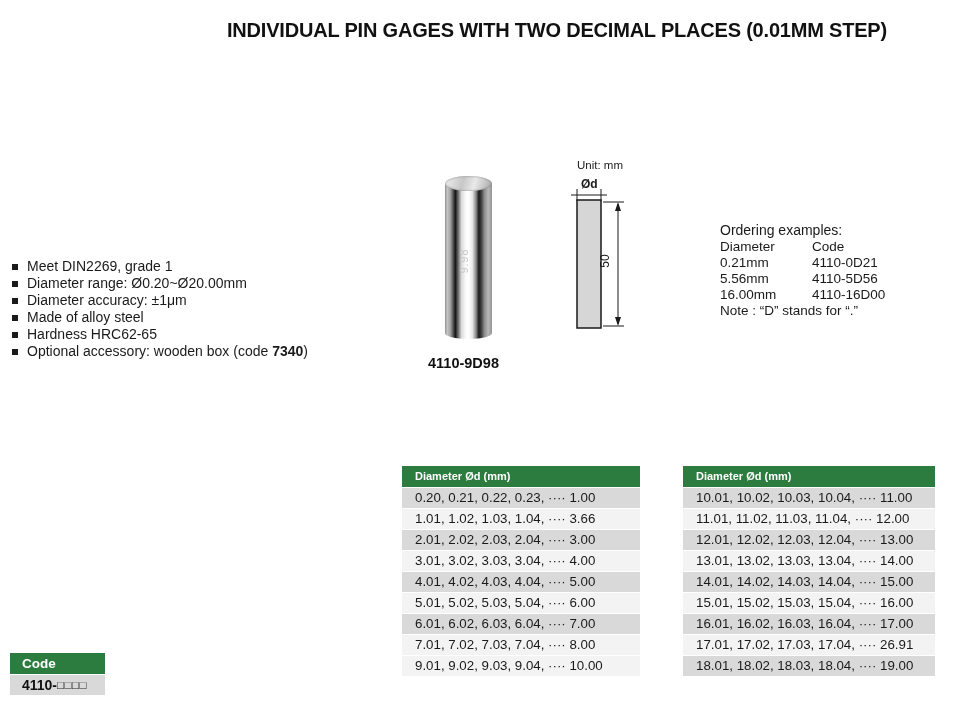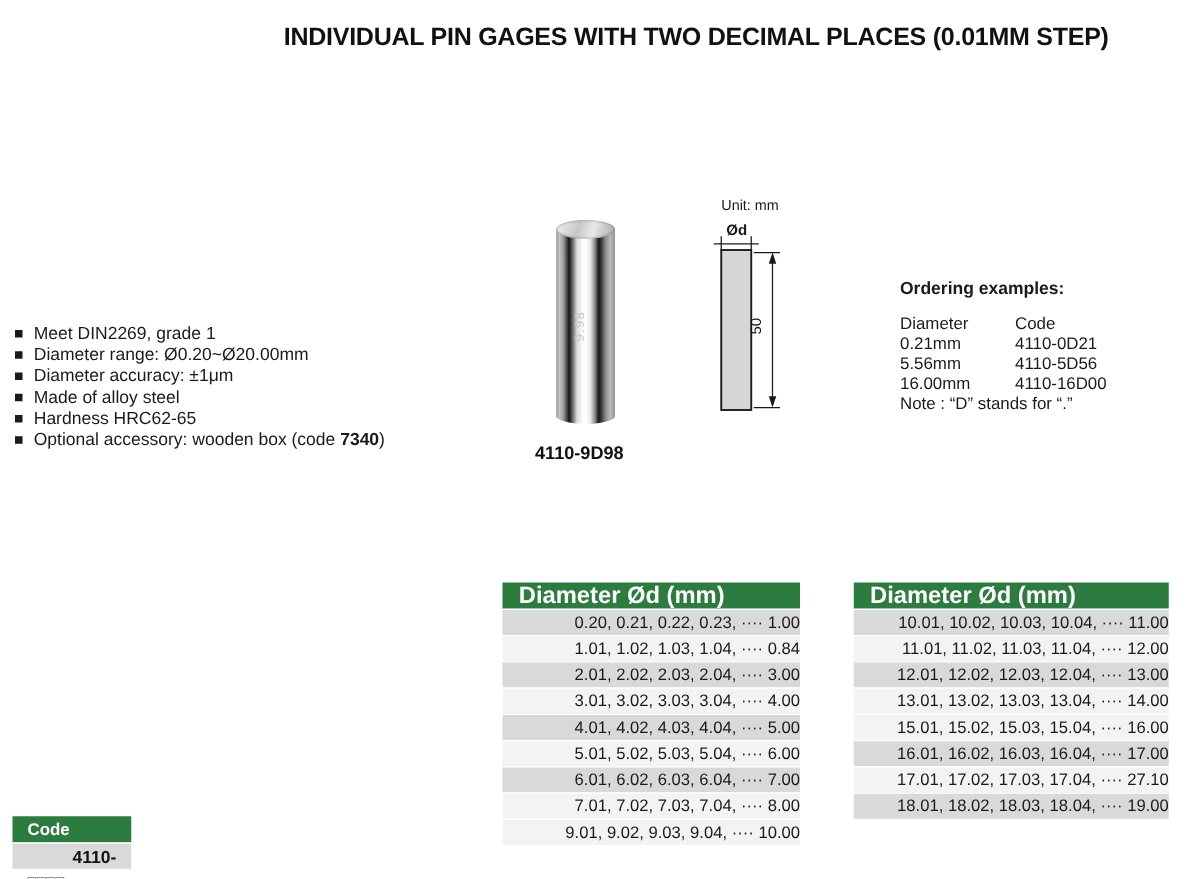--- a/index.html
+++ b/index.html
@@ -33,41 +33,41 @@
   .pin-label{position:absolute;left:428px;top:355px;font-size:14.5px;font-weight:bold;color:#111;}
   
   .drawing{position:absolute;left:565px;top:158px;width:90px;height:185px;}
   .drawing .unit{position:absolute;left:12px;top:1px;font-size:11.5px;color:#1a1a1a;white-space:nowrap;}
   .drawing .od{position:absolute;left:16px;top:19px;font-size:12px;font-weight:bold;color:#1a1a1a;}
   .drawing svg{position:absolute;left:0;top:0;}
   .drawing .len{position:absolute;left:33px;top:96px;font-size:12px;color:#1a1a1a;
     transform:rotate(-90deg);}
   
   .ordering{position:absolute;left:720px;top:222px;font-size:13.5px;line-height:16px;color:#1a1a1a;}
-  .ordering .head{font-weight:bold;font-size:14px;margin-bottom:13px;}
+  .ordering .head{font-weight:normal;font-size:14px;margin-bottom:1px;}
   .ord-row{display:flex;}
   .ord-row .c1{width:92px;flex-shrink:0;}
   .ordering .note{margin-top:0;}
   
   .dtable{position:absolute;top:466px;font-size:13.3px;}
   .dtable .th{height:21px;line-height:21px;background:#2c7c3f;color:#ffffff;
-    font-weight:bold;font-size:19px;padding-left:13px;box-sizing:border-box;}
+    font-weight:bold;font-size:11px;padding-left:13px;box-sizing:border-box;}
   .dtable .tr{height:21px;line-height:20px;padding-left:13px;color:#1a1a1a;
-    border-top:1px solid #ffffff;box-sizing:border-box;white-space:nowrap;text-align:right;}
+    border-top:1px solid #ffffff;box-sizing:border-box;white-space:nowrap;}
   .dtable .r-g{background:#d9d9d9;}
   .dtable .r-l{background:#f3f3f3;}
   .t-left{left:402px;width:238px;}
   .t-right{left:683px;width:252px;}
   
   .code-box{position:absolute;left:10px;top:653px;width:95px;}
   .code-box .ch{height:21px;line-height:21px;background:#2c7c3f;color:#ffffff;
     font-weight:bold;font-size:13.5px;padding-left:12px;box-sizing:border-box;}
   .code-box .cv{height:21px;line-height:20px;background:#d9d9d9;padding-left:12px;
     box-sizing:border-box;border-top:1px solid #ffffff;}
-  .code-box .cv b{font-size:14px;font-weight:bold;color:#111;margin-left:36px;}
+  .code-box .cv b{font-size:14px;font-weight:bold;color:#111;}
   .code-box .cv .boxes{font-size:11.5px;letter-spacing:0.5px;color:#222;position:relative;top:-1px;}
 </style>
 </head>
 <body>
 
 <div class="page">
 
   <h1 class="title">INDIVIDUAL PIN GAGES WITH TWO DECIMAL PLACES (0.01MM STEP)</h1>
 
   <ul class="features">
@@ -143,39 +143,40 @@
     <div class="ord-row">
       <span class="c1">16.00mm</span>
       <span>4110-16D00</span>
     </div>
     <div class="note">Note : “D” stands for “.”</div>
   </div>
 
   <div class="dtable t-left">
     <div class="th">Diameter Ød (mm)</div>
     <div class="tr r-g">0.20, 0.21, 0.22, 0.23, ···· 1.00</div>
-    <div class="tr r-l">1.01, 1.02, 1.03, 1.04, ···· 0.84</div>
+    <div class="tr r-l">1.01, 1.02, 1.03, 1.04, ···· 3.66</div>
     <div class="tr r-g">2.01, 2.02, 2.03, 2.04, ···· 3.00</div>
     <div class="tr r-l">3.01, 3.02, 3.03, 3.04, ···· 4.00</div>
     <div class="tr r-g">4.01, 4.02, 4.03, 4.04, ···· 5.00</div>
     <div class="tr r-l">5.01, 5.02, 5.03, 5.04, ···· 6.00</div>
     <div class="tr r-g">6.01, 6.02, 6.03, 6.04, ···· 7.00</div>
     <div class="tr r-l">7.01, 7.02, 7.03, 7.04, ···· 8.00</div>
     <div class="tr r-l">9.01, 9.02, 9.03, 9.04, ···· 10.00</div>
   </div>
 
   <div class="dtable t-right">
     <div class="th">Diameter Ød (mm)</div>
     <div class="tr r-g">10.01, 10.02, 10.03, 10.04, ···· 11.00</div>
     <div class="tr r-l">11.01, 11.02, 11.03, 11.04, ···· 12.00</div>
     <div class="tr r-g">12.01, 12.02, 12.03, 12.04, ···· 13.00</div>
     <div class="tr r-l">13.01, 13.02, 13.03, 13.04, ···· 14.00</div>
+    <div class="tr r-g">14.01, 14.02, 14.03, 14.04, ···· 15.00</div>
     <div class="tr r-l">15.01, 15.02, 15.03, 15.04, ···· 16.00</div>
     <div class="tr r-g">16.01, 16.02, 16.03, 16.04, ···· 17.00</div>
-    <div class="tr r-l">17.01, 17.02, 17.03, 17.04, ···· 27.10</div>
+    <div class="tr r-l">17.01, 17.02, 17.03, 17.04, ···· 26.91</div>
     <div class="tr r-g">18.01, 18.02, 18.03, 18.04, ···· 19.00</div>
   </div>
 
   <div class="code-box">
     <div class="ch">Code</div>
     <div class="cv"><b>4110-</b><span class="boxes">□□□□</span></div>
   </div>
 
 </div>
 

